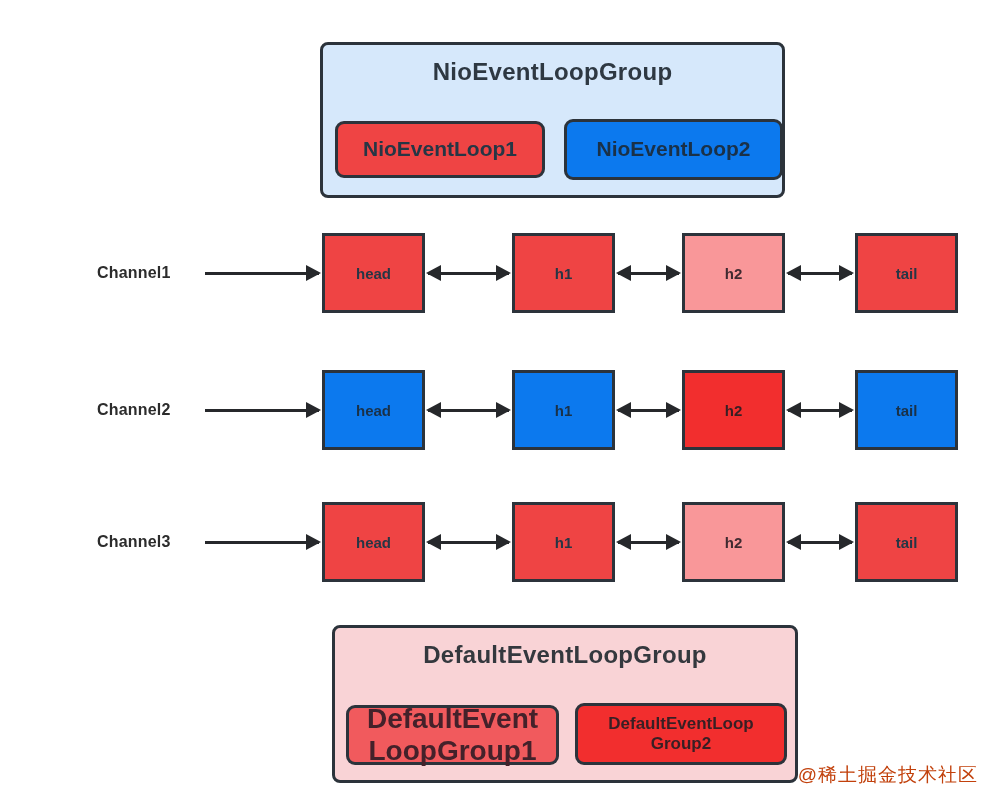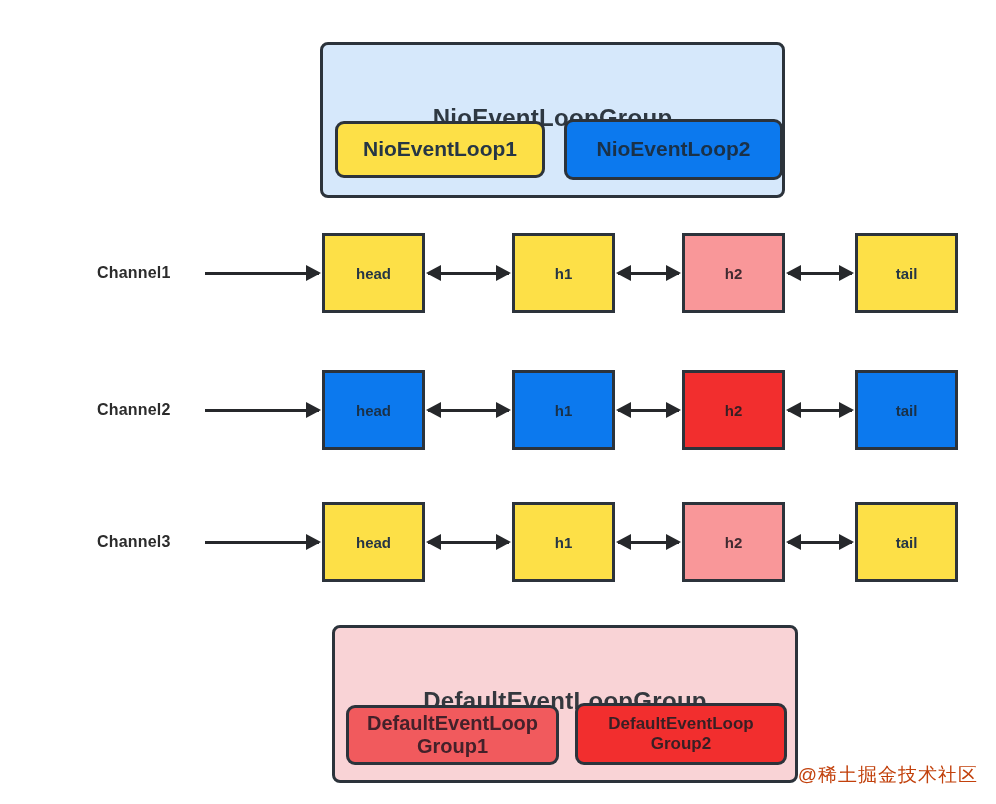--- a/index.html
+++ b/index.html
@@ -20,43 +20,42 @@
   .group-box.blue { left: 320px; top: 42px;  width: 465px; height: 156px; background: #d6e8fb; }
   .group-box.red  { left: 332px; top: 625px; width: 466px; height: 158px; background: #f9d3d6; }
   .group-title {
     position: absolute;
     left: 0; right: 0; top: 13px;
     text-align: center;
     font-size: 24px;
     font-weight: bold;
     color: #2e3842;
     letter-spacing: 0.3px;
-    margin-top: 46px;
   }
   .group-box.red .group-title { color: #34383e; }
 
   .loop-box {
     position: absolute;
     border: 3px solid #2c333b;
     border-radius: 9px;
     display: flex;
     align-items: center;
     justify-content: center;
     font-size: 21px;
     font-weight: bold;
     text-align: center;
     line-height: 1.15;
   }
   #nel1 { left: 12px;  top: 76px; width: 210px; height: 57px; }
   #nel2 { left: 241px; top: 74px; width: 219px; height: 61px; }
-  #del1 { left: 11px;  top: 77px; width: 213px; height: 60px; font-size: 20px; padding: 0 12px; word-break: break-all; }
+  #del1 { left: 11px;  top: 77px; width: 213px; height: 60px; font-size: 28px; padding: 0 12px; word-break: break-all; }
   #del2 { left: 240px; top: 75px; width: 212px; height: 62px; font-size: 17px; padding: 0 26px; word-break: break-all; }
 
   
-  .v-light-blue  { background: #fde047; color: #263645; }
+  .v-light-blue  { background: #ef4444; color: #263645; }
   .v-bright-blue { background: #0c79ee; color: #1a3148; }
   .v-light-red   { background: #f99799; color: #3f2a30; }
   .v-bright-red  { background: #f22e2e; color: #381f24; }
   .v-medium-red  { background: #f15a5d; color: #44212a; }
 
   
   .channel-row { position: absolute; left: 0; width: 996px; height: 80px; }
   #row1 { top: 233px; }
   #row2 { top: 370px; }
   #row3 { top: 502px; }

